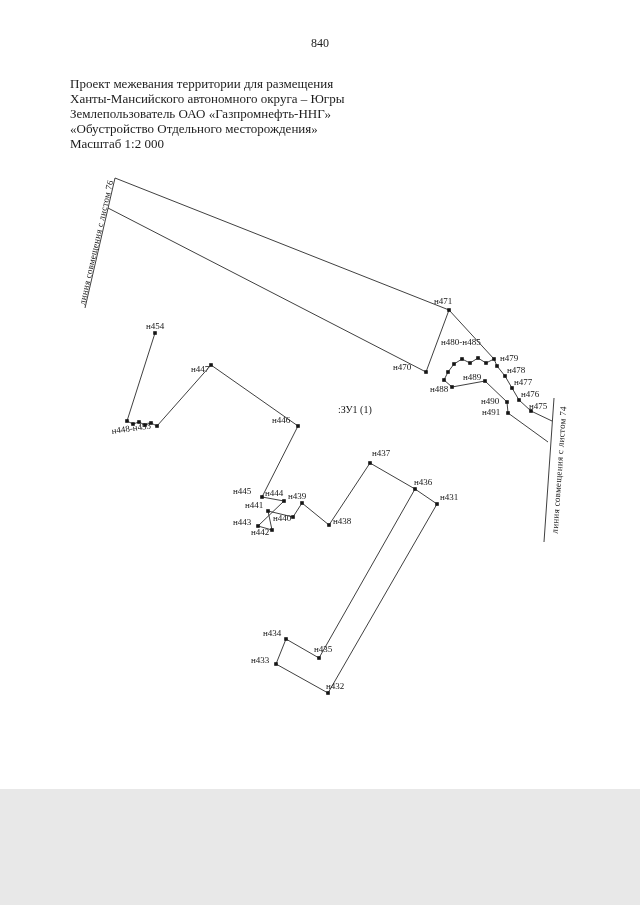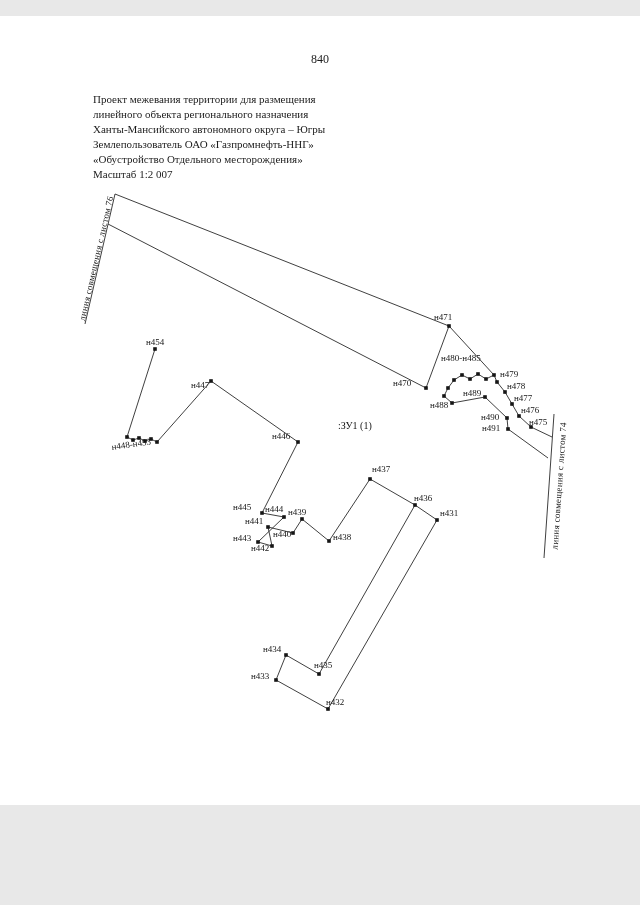--- a/index.html
+++ b/index.html
@@ -3,29 +3,29 @@
 <meta charset="utf-8">
 <style>
   html,body{margin:0;padding:0;background:#e8e8e8;}
   .page{
     position:relative;
     width:640px;height:789px;
     background:#ffffff;
     font-family:"Liberation Serif", serif;
     color:#1c1c1c;
     overflow:hidden;
-    margin:16px auto;
+    margin:0 auto;
   }
   .page-number{
     position:absolute;top:36px;left:0;width:100%;
     text-align:center;font-size:12px;
   }
   .header-block{
-    position:absolute;top:76px;left:93px;
-    font-size:11px;line-height:15px;
+    position:absolute;top:76px;left:70px;
+    font-size:13px;line-height:15px;
     white-space:nowrap;
   }
   .sheet-footer{
     position:absolute;top:822px;right:70px;
     font-size:12.5px;
   }
   svg#drawing{position:absolute;top:0;left:0;}
   svg#drawing polyline{fill:none;stroke:#2a2a2a;stroke-width:0.9;stroke-linejoin:round;}
   svg#drawing rect.pt{fill:#151515;}
   svg#drawing text{font-family:"Liberation Serif", serif;font-size:9px;fill:#151515;}
@@ -34,25 +34,24 @@
 </style>
 </head>
 <body>
 
 <div class="page">
 
   <div class="page-number">840</div>
 
   <div class="header-block">
     <div>Проект межевания территории для размещения</div>
-    <div>линейного объекта регионального назначения</div>
     <div>Ханты-Мансийского автономного округа – Югры</div>
     <div>Землепользователь ОАО «Газпромнефть-ННГ»</div>
     <div>«Обустройство Отдельного месторождения»</div>
-    <div>Масштаб 1:2 007</div>
+    <div>Масштаб 1:2 000</div>
   </div>
 
   <svg id="drawing" width="640" height="905" viewBox="0 0 640 905">
       <polyline points="115,178 85,308"></polyline>
       <polyline points="115,178 449,310"></polyline>
       <polyline points="108,208 426,372"></polyline>
       <polyline points="449,310 426,372"></polyline>
       <polyline points="449,310 494,359"></polyline>
       <polyline points="552,421 531,411 519,400 512,388 505,376 497,366 494,359 486,363 478,358 470,363 462,359 454,364 448,372 444,380 452,387 485,381 507,402 508,413 548,442"></polyline>
       <polyline points="554,398 544,542"></polyline>

